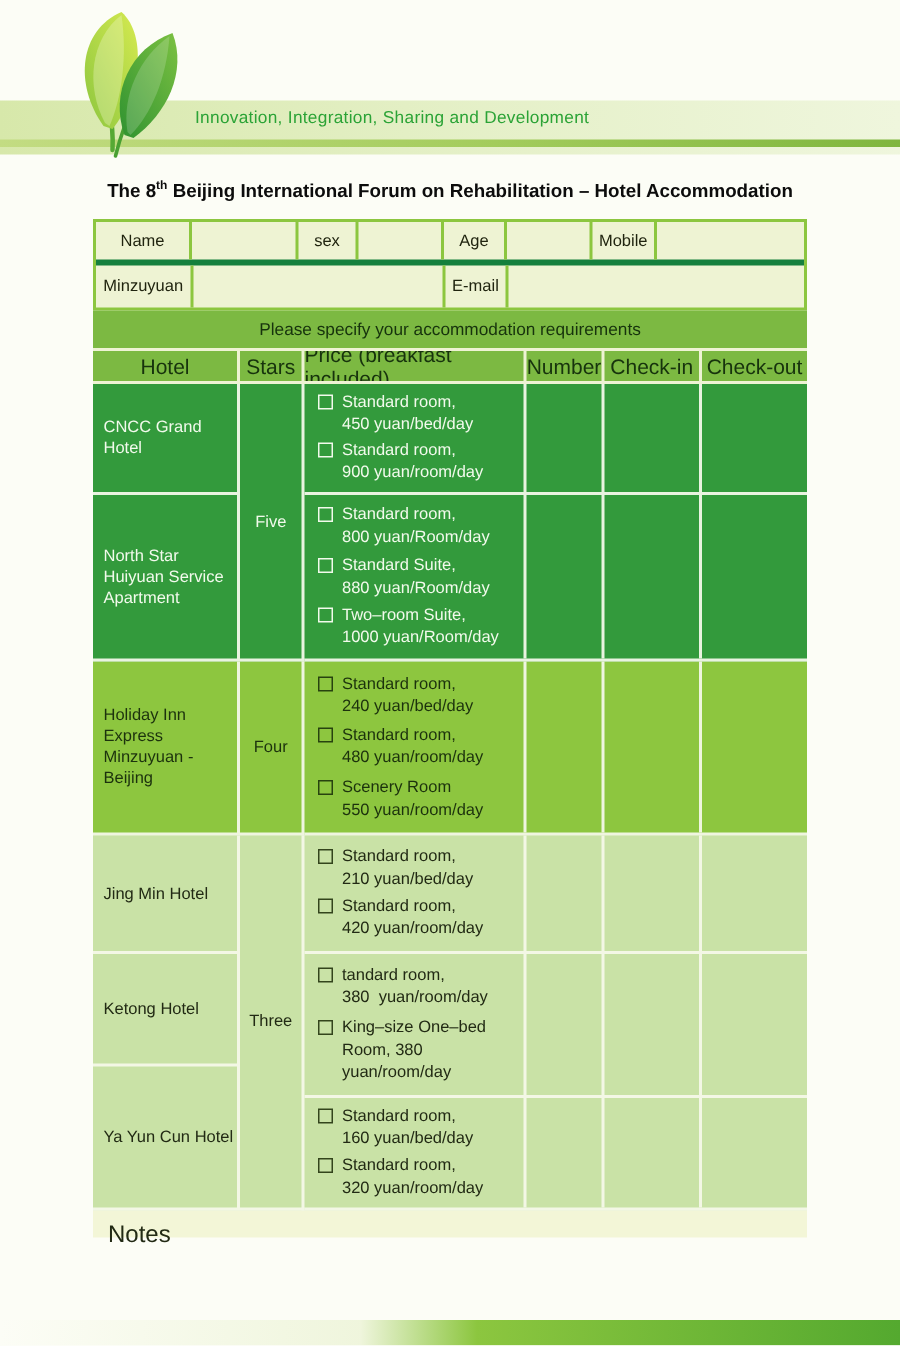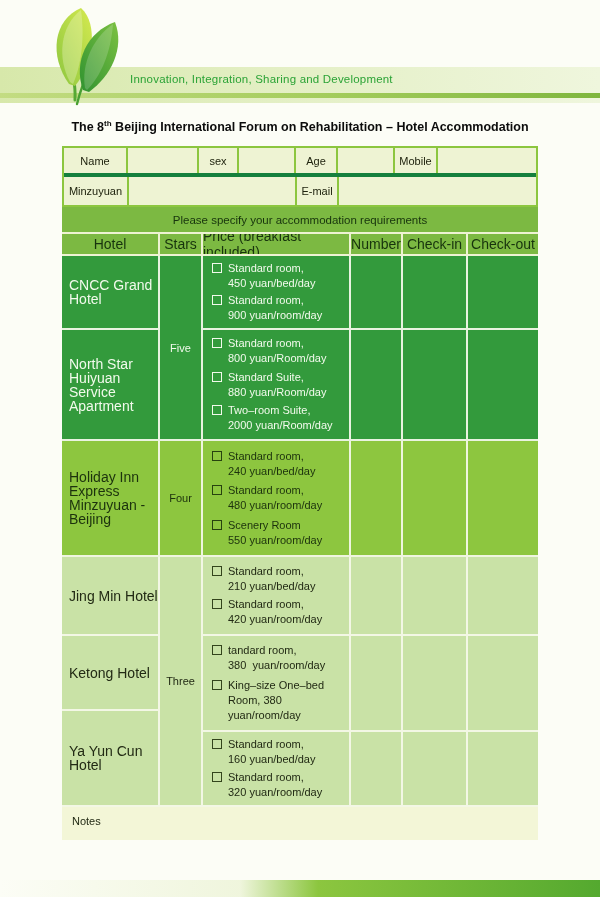--- a/index.html
+++ b/index.html
@@ -64,38 +64,38 @@
   .theme-dark  { background:#339a3c; color:#f2faec; --ln:#e9f3e0; --cb:#f2faec; }
   .theme-mid   { background:#8dc63f; color:#1c320d; --ln:#eff5df; --cb:#27420f; }
   .theme-light { background:#c9e2a6; color:#222a14; --ln:#f3f7e5; --cb:#33441c; }
 
   .hotel-col{ width:98px; display:flex; flex-direction:column; border-right:2px solid var(--ln); }
   .stars-col{ width:43px; display:flex; align-items:center; justify-content:center;
               border-right:2px solid var(--ln); border-bottom:2px solid var(--ln); font-size:11px; }
   .rows-col{ width:335px; display:flex; flex-direction:column; }
 
   .hotel-cell{
-    display:flex; align-items:center; padding-left:7px; font-size:14px; line-height:14px;
+    display:flex; align-items:center; padding-left:7px; font-size:11px; line-height:14px;
     white-space:pre-line; border-bottom:2px solid var(--ln);
   }
   .hrow{ display:flex; border-bottom:2px solid var(--ln); }
   .cell-price{ width:148px; border-right:2px solid var(--ln);
                display:flex; flex-direction:column; justify-content:space-evenly; padding:3px 0 3px 9px; }
   .cell-blank{ border-right:2px solid var(--ln); }
   .cell-blank:last-child{ border-right:none; }
 
   .price-item{ display:flex; }
   .cbx{ width:10px; height:10px; border:1.5px solid var(--cb); margin:2px 6px 0 0; flex:none; background:transparent; }
   .price-text{ font-size:11px; line-height:15px; white-space:pre-wrap; }
 
   .r-cncc{height:74px}.r-north{height:111px}.r-holiday{height:116px}
   .r-jing{height:79px}.r-yayun{height:96px}.r-ketong{height:75px}
 
   
-  .notes{ height:33px; background:#f3f6d7; display:flex; padding:8px 0 0 10px; font-size:11px; color:#222a14; }
+  .notes{ height:18px; background:#f3f6d7; display:flex; padding:8px 0 0 10px; font-size:16px; color:#222a14; }
   .notes-fill{ flex:1; }
 
   
   .footer-bar{
     position:absolute; left:0; bottom:0; width:600px; height:17px;
     background:linear-gradient(to right, rgba(252,253,246,0) 0%, rgba(234,242,210,.7) 40%, #8cc63f 53%, #54a92f 100%);
   }
 </style>
 </head>
 <body>
@@ -193,21 +193,21 @@
 800 yuan/Room/day</span>
             </div>
             <div class="price-item">
               <span class="cbx"></span>
               <span class="price-text">Standard Suite,
 880 yuan/Room/day</span>
             </div>
             <div class="price-item">
               <span class="cbx"></span>
               <span class="price-text">Two–room Suite,
-2000 yuan/Room/day</span>
+1000 yuan/Room/day</span>
             </div>
           </div>
           <div class="cell-blank w-number"></div>
           <div class="cell-blank w-checkin"></div>
           <div class="cell-blank w-checkout"></div>
         </div>
       </div>
     </div>
 
     <div class="section theme-mid">

